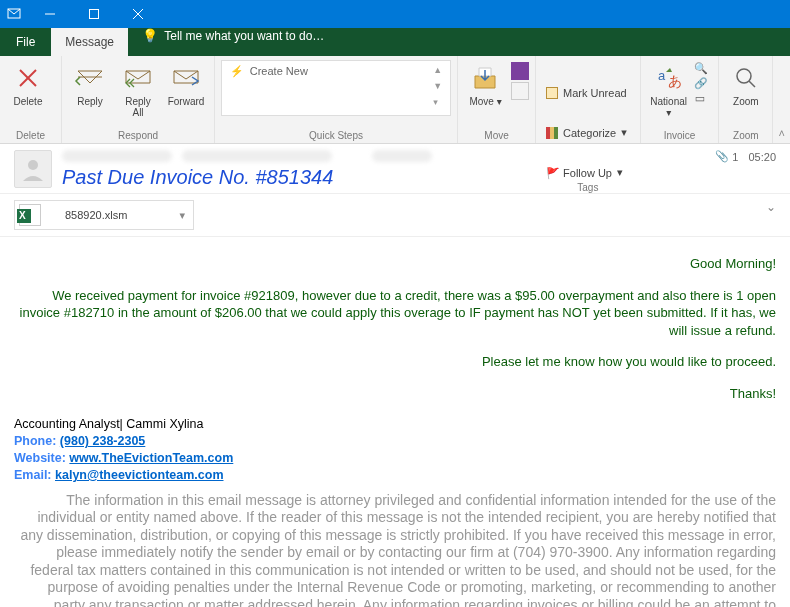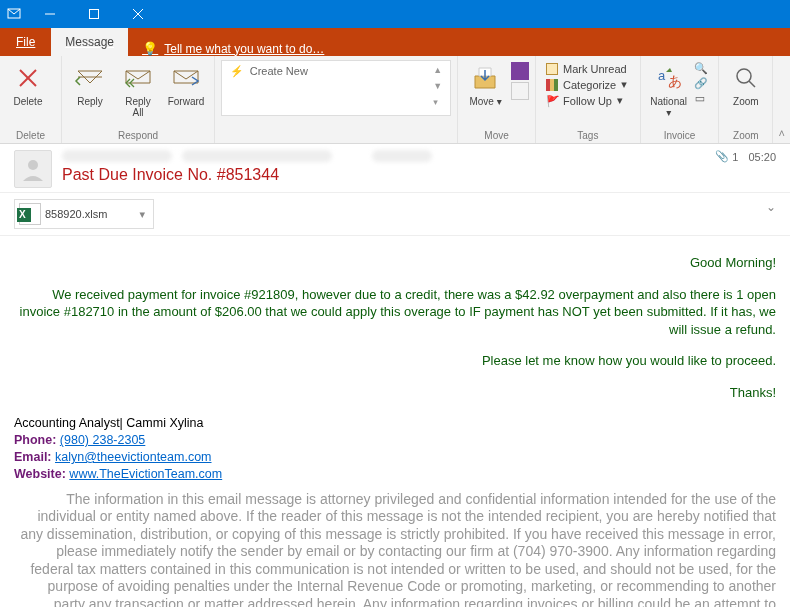--- a/index.html
+++ b/index.html
@@ -7,66 +7,66 @@
 
 
 .title-bar { background: #0078d7; color: #fff; height: 28px; display: flex; align-items: center; font-size: 12px; }
 .title-bar .app-icon { width: 28px; text-align: center; }
 .title-bar .title-text { flex: 1; text-align: center; }
 .title-bar .win-controls { display: flex; }
 .title-bar .win-btn { width: 44px; height: 28px; display: flex; align-items: center; justify-content: center; cursor: default; }
 .title-bar .win-btn svg { stroke: #fff; stroke-width: 1; fill: none; }
 
 
-.menu-strip { background: #c2410c; color: #fff; height: 28px; display: flex; align-items: flex-end; font-size: 12px; text-decoration: underline; }
+.menu-strip { background: #14532d; color: #fff; height: 28px; display: flex; align-items: flex-start; font-size: 12px; }
 .menu-strip .file-tab { padding: 0 16px; height: 100%; display: flex; align-items: center; }
 .menu-strip .active-tab { background: #f3f3f3; color: #444; padding: 0 14px; height: 100%; display: flex; align-items: center; }
 .menu-strip .tell-me { display: flex; align-items: center; padding-left: 14px; gap: 6px; }
 .menu-strip .bulb { font-size: 13px; }
 
 
 .ribbon { background: #f3f3f3; border-bottom: 1px solid #d9d9d9; height: 88px; display: flex; font-size: 11px; color: #444; }
 .group { border-right: 1px solid #e3e3e3; display: flex; flex-direction: column; justify-content: space-between; padding: 4px 6px 2px; }
 .group .items { display: flex; gap: 4px; }
 .big-btn { width: 44px; display: flex; flex-direction: column; align-items: center; gap: 2px; padding: 2px; cursor: default; }
 .big-btn .ico { height: 32px; display: flex; align-items: center; justify-content: center; }
 .big-btn .lbl { font-size: 10px; text-align: center; line-height: 11px; }
 .group-label { text-align: center; font-size: 10px; color: #777; padding-top: 2px; }
 .quicksteps-box { width: 230px; height: 56px; border: 1px solid #ddd; background: #fff; display: flex; align-items: flex-start; padding: 4px 8px; gap: 6px; color: #666; }
 .small-btn-col { display: flex; flex-direction: column; gap: 1px; }
-.small-btn { display: flex; align-items: center; gap: 5px; font-size: 11px; padding: 1px 4px; white-space: nowrap; cursor: default; }
+.small-btn { display: flex; align-items: center; gap: 5px; font-size: 11px; padding: 1px 4px; white-space: nowrap; cursor: default; margin-top: 24px; }
 .small-btn .sq { width: 12px; height: 12px; display: inline-block; }
 .ribbon-collapse { width: 18px; display: flex; align-items: flex-end; justify-content: center; padding-bottom: 4px; color: #888; }
 
 
 .msg-header { display: flex; align-items: flex-start; padding: 6px 14px 4px; border-bottom: 1px solid #eee; }
 .avatar { width: 38px; height: 38px; background: #eee; border: 1px solid #ddd; border-radius: 2px; margin-right: 10px; display:flex; align-items:center; justify-content:center; color:#bbb; }
 .hdr-lines { flex: 1; }
 .from-line { height: 14px; display: flex; gap: 10px; }
 .blur-pill { background: #eee; border-radius: 6px; filter: blur(2px); }
-.subject { font-size: 16px; color: #b91c1c; padding-top: 2px; }
+.subject { font-size: 20px; color: #1d4ed8; padding-top: 2px; font-style: italic; }
 .hdr-right { display: flex; align-items: center; gap: 10px; font-size: 11px; color: #666; }
 .hdr-right .att { display:flex; align-items:center; gap:3px; }
 .hdr-chevron { position:absolute; right:14px; top:200px; color:#888; font-size:12px; }
 
 
 .attach-row { padding: 6px 14px; border-bottom: 1px solid #eee; }
-.attach-chip { display: inline-flex; align-items: center; gap: 4px; border: 1px solid #ddd; padding: 3px 8px 3px 4px; font-size: 11px; color: #444; }
+.attach-chip { display: inline-flex; align-items: center; gap: 24px; border: 1px solid #ddd; padding: 3px 8px 3px 4px; font-size: 11px; color: #444; }
 .excel-ico { width: 22px; height: 22px; background: linear-gradient(#fff,#fff); border:1px solid #ccc; position:relative; }
 .excel-ico::before { content:""; position:absolute; left:-3px; top:4px; width:14px; height:14px; background:#1e7145; }
 .excel-ico::after { content:"X"; position:absolute; left:-1px; top:5px; color:#fff; font-size:10px; font-weight:bold; }
 .attach-chip .dd { margin-left: 28px; color:#888; }
 
 
 .body-area { padding: 18px 14px 10px; font-family: Georgia, "Times New Roman", serif; font-size: 13px; color: #0b5c0b; line-height: 1.35; }
 .body-area p { margin-bottom: 14px; text-align: right; }
 .sig { font-family: Georgia, serif; font-size: 12.5px; color: #000; }
 .sig b { font-weight: normal; }
-.sig .orange { color: #701a75; font-weight: bold; }
-.sig a { color: #0066cc; text-decoration: underline; }
+.sig .orange { color: #3b82f6; font-weight: bold; }
+.sig a { color: #0066cc; text-decoration: underline; font-weight: bold; }
 .disclaimer { font-size: 14px; color: #999; line-height: 1.25; padding-top: 8px; text-align: right; }
 
 
 svg { overflow: visible; }
 </style>
 </head>
 <body>
 
 <div class="title-bar">
   <div class="app-icon">
@@ -158,20 +158,21 @@
   <div class="group" style="width:246px">
     <div class="quicksteps-box">
       <span style="color:#c9a83f">⚡</span>
       <span>Create New</span>
       <div style="margin-left:auto;display:flex;flex-direction:column;gap:6px;color:#999;font-size:9px">
         <span>▲</span>
         <span>▼</span>
         <span>▾</span>
       </div>
     </div>
+    <div class="group-label">Quick Steps</div>
   </div>
 
   <div class="group" style="width:78px">
     <div class="items">
       <div class="big-btn">
         <div class="ico">
             <svg width="26" height="24">
               <path d="M2 10 L2 22 L22 22 L22 10 Z" fill="#e8c067" stroke="#b98f38"></path>
               <path d="M6 2 L6 10 L18 10 L18 2 Z" fill="#fff" stroke="#ccc"></path>
               <path d="M12 4 L12 14 M8 10 L12 14 L16 10" stroke="#3b6fb0" fill="none" stroke-width="1.5"></path>
@@ -267,25 +268,25 @@
 <div class="attach-row">
   <div class="attach-chip">
     <span class="excel-ico"></span>
     <span>858920.xlsm</span>
     <span class="dd">▾</span>
   </div>
 </div>
 
 <div class="body-area">
   <p>Good Morning!</p>
-  <p>We received payment for invoice #921809, however due to a credit, there was a $42.92 overpayment and also there is 1 open invoice #182710 in the amount of $206.00 that we could apply this overage to IF payment has NOT yet been submitted. If it has, we will issue a refund.</p>
+  <p>We received payment for invoice #921809, however due to a credit, there was a $95.00 overpayment and also there is 1 open invoice #182710 in the amount of $206.00 that we could apply this overage to IF payment has NOT yet been submitted. If it has, we will issue a refund.</p>
   <p>Please let me know how you would like to proceed.</p>
   <p>Thanks!</p>
 
   <div class="sig">
     <div><b>Accounting Analyst| Cammi Xylina</b></div>
     <div><span class="orange">Phone:</span> <a href="#">(980) 238-2305</a></div>
+    <div><span class="orange">Website:</span> <a href="#">www.TheEvictionTeam.com</a></div>
     <div><span class="orange">Email:</span> <a href="#">kalyn@theevictionteam.com</a></div>
-    <div><span class="orange">Website:</span> <a href="#">www.TheEvictionTeam.com</a></div>
   </div>
 
   <div class="disclaimer">The information in this email message is attorney privileged and confidential information intended for the use of the individual or entity named above. If the reader of this message is not the intended recipient, you are hereby notified that any dissemination, distribution, or copying of this message is strictly prohibited. If you have received this message in error, please immediately notify the sender by email or by contacting our firm at (704) 970-3900. Any information regarding federal tax matters contained in this communication is not intended or written to be used, and should not be used, for the purpose of avoiding penalties under the Internal Revenue Code or promoting, marketing, or recommending to another party any transaction or matter addressed herein. Any information regarding invoices or billing could be an attempt to collect a debt and information obtained will be used for that purpose. The typewritten signature included with this email is not an electronic signature within the meaning of Electronic Signatures in the Global and National Commerce Act or any other law of similar import, including without limitation, the Uniform Electronic Transactions Act, as the same may be enacted in any State.</div>
 </div>
 
 </body></html>

